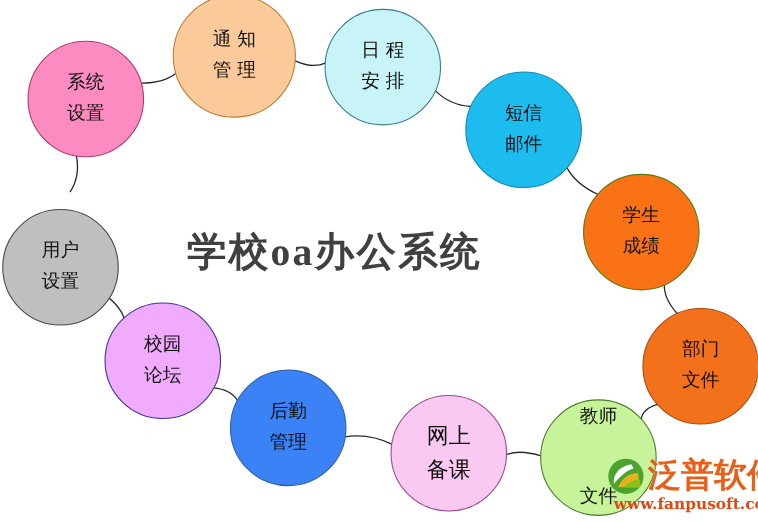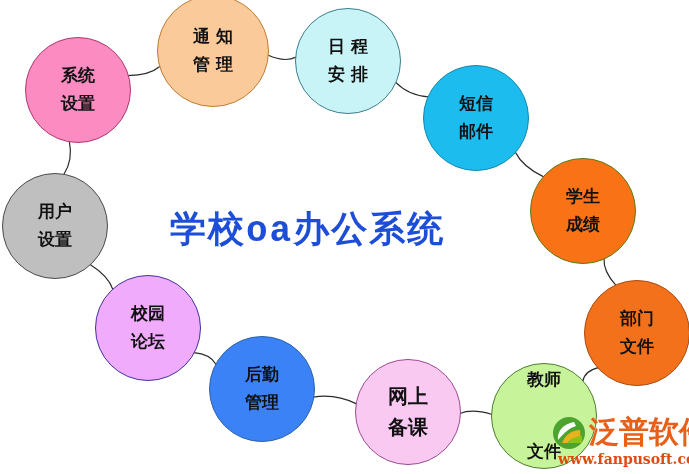--- a/index.html
+++ b/index.html
@@ -31,29 +31,29 @@
     flex-direction: column;
     align-items: center;
     justify-content: center;
     color: #111111;
   }
   .node .line1, .node .line2 {
     display: block;
     text-align: left;
     white-space: nowrap;
     line-height: 1.05;
-    font-weight: 700;
+    font-weight: 400;
   }
   .node .line1 { margin-bottom: 10px; }
   .title {
     position: absolute;
     white-space: nowrap;
-    font-family: Liberation Mono, monospace;
+    font-family: Liberation Serif, serif;
     font-weight: bold;
-    color: #1d4ed8;
+    color: #404040;
     letter-spacing: 2px;
   }
   #watermark {
     position: absolute;
     display: flex;
     flex-direction: column;
     align-items: flex-start;
     pointer-events: none;
   }
   #wm-row {
@@ -131,21 +131,21 @@
         <span class="line2">备课</span>
       </div>
       <div class="node" style="left: 209px; top: 336px; width: 106px; height: 106px; background: #3b82f6; border-color: rgb(46, 99, 168); font-size: 17px;">
         <span class="line1">后勤</span>
         <span class="line2">管理</span>
       </div>
       <div class="node" style="left: 95px; top: 275px; width: 106px; height: 106px; background: #f0abfc; border-color: rgb(64, 51, 160); font-size: 17px;">
         <span class="line1">校园</span>
         <span class="line2">论坛</span>
       </div>
-      <div class="node" style="left: 2px; top: 173px; width: 106px; height: 106px; background: rgb(191, 191, 191); border-color: rgb(74, 74, 74); font-size: 17px;">
+      <div class="node" style="left: 2px; top: 190px; width: 106px; height: 106px; background: rgb(191, 191, 191); border-color: rgb(74, 74, 74); font-size: 17px;">
         <span class="line1">用户</span>
         <span class="line2">设置</span>
       </div>
     </div>
 
   <div class="title" style="left: 170px; top: 205px; font-size: 36px;">学校oa办公系统</div>
 
   <div id="watermark" style="left: 552px; top: 412px;">
     <div id="wm-row">
       <svg id="wm-logo" width="34" height="34" viewBox="0 0 34 34" xmlns="http://www.w3.org/2000/svg">

